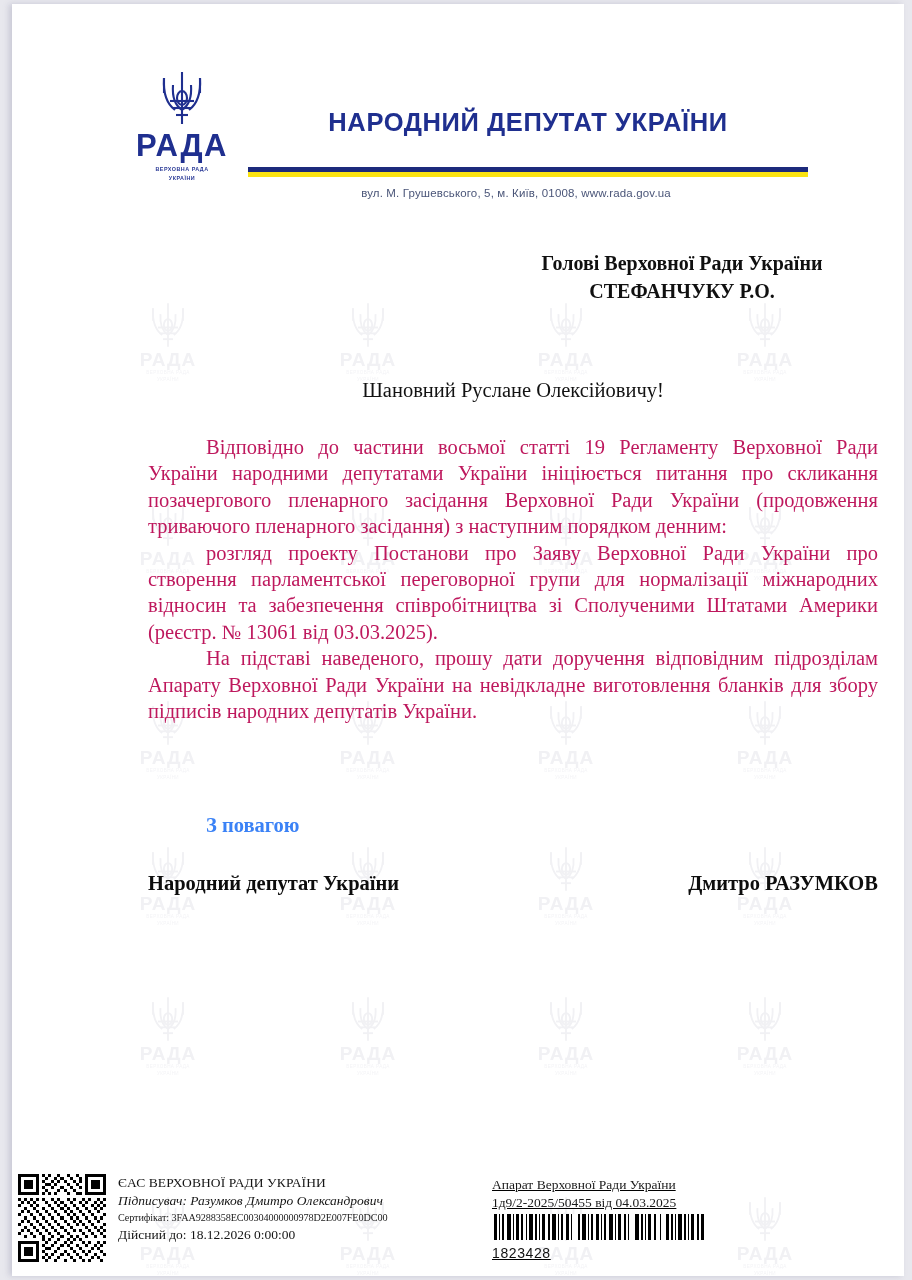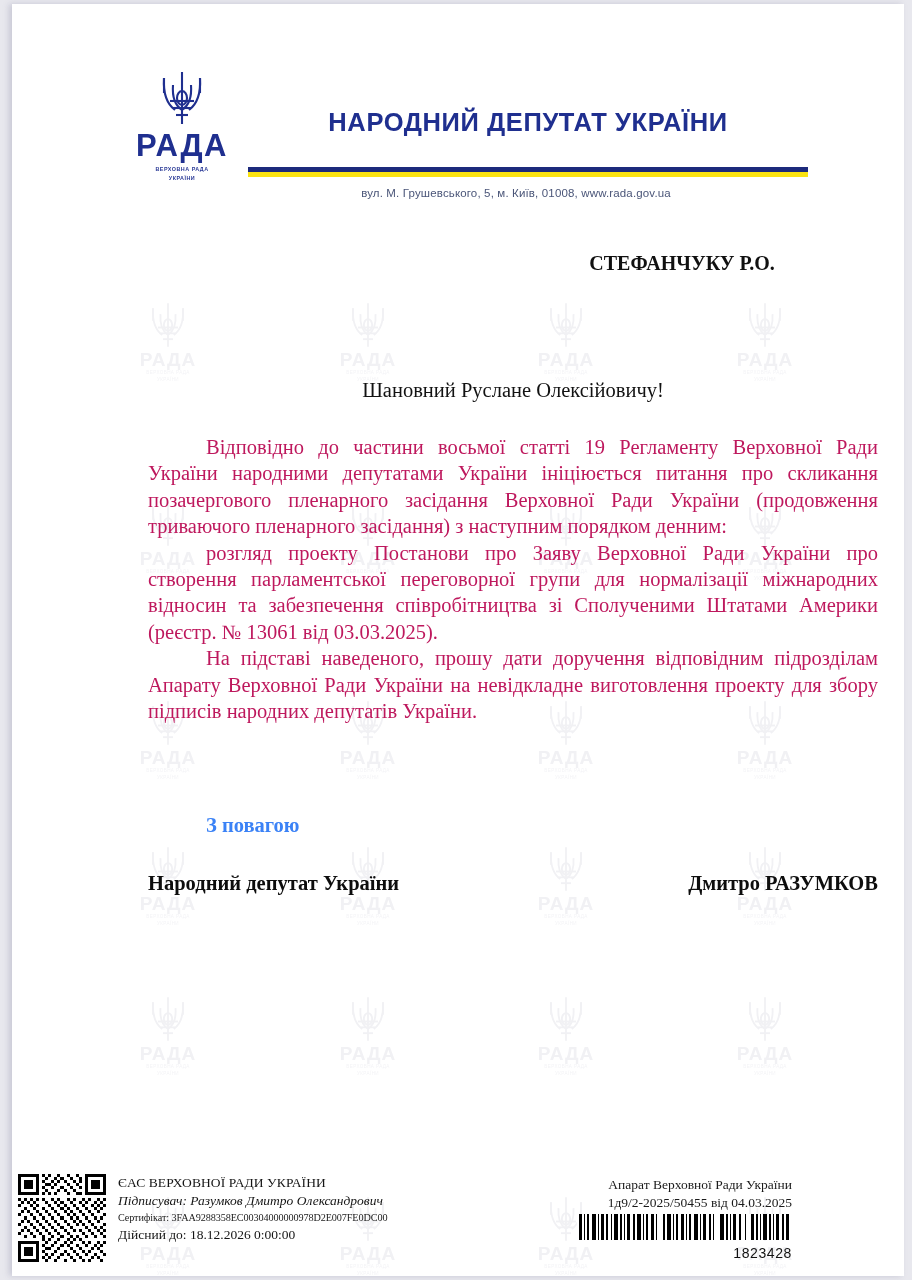--- a/index.html
+++ b/index.html
@@ -204,21 +204,22 @@
   .sigblock .l4 {
     font-size: 13.5px;
     color: #151515;
     line-height: 1.4;
   }
   .stamp {
     position: absolute;
     left: 480px;
     top: 12px;
     width: 300px;
-    text-align: right;
+    text-align: left;
+    text-decoration: underline;
   }
   .stamp .s1 { font-size: 13.5px; color: #1a1a1a; line-height: 1.35; }
   .stamp .s2 { font-size: 13.5px; color: #1a1a1a; line-height: 1.35; }
   .barcode { margin: 2px auto 0; height: 26px; width: 215px; }
   .stamp .s3 {
     font-family: "Liberation Sans", sans-serif;
     font-size: 14px;
     color: #111;
     letter-spacing: 0.6px;
     margin-top: 1px;
@@ -718,29 +719,30 @@
     <div class="title">НАРОДНИЙ ДЕПУТАТ УКРАЇНИ</div>
 
     <div class="rule">
       <div class="rule-blue"></div>
       <div class="rule-yellow"></div>
     </div>
 
     <div class="address">вул. М. Грушевського, 5, м. Київ, 01008,  www.rada.gov.ua</div>
 
     <div class="addressee">
+      <div>Голові Верховної Ради України</div>
       <div>СТЕФАНЧУКУ Р.О.</div>
     </div>
 
     <div class="salutation">Шановний Руслане Олексійовичу!</div>
 
     <div class="body">
       <p>Відповідно до частини восьмої статті 19 Регламенту Верховної Ради України народними депутатами України ініціюється питання про скликання позачергового пленарного засідання Верховної Ради України (продовження триваючого пленарного засідання) з наступним порядком денним:</p>
       <p>розгляд проекту Постанови про Заяву Верховної Ради України про створення парламентської переговорної групи для нормалізації міжнародних відносин та забезпечення співробітництва зі Сполученими Штатами Америки (реєстр. № 13061 від 03.03.2025).</p>
-      <p>На підставі наведеного, прошу дати доручення відповідним підрозділам Апарату Верховної Ради України на невідкладне виготовлення проекту для збору підписів народних депутатів України.</p>
+      <p>На підставі наведеного, прошу дати доручення відповідним підрозділам Апарату Верховної Ради України на невідкладне виготовлення бланків для збору підписів народних депутатів України.</p>
     </div>
 
     <div class="sig-regards">З повагою</div>
     <div class="sig-row">
       <span>Народний депутат України</span>
       <span>Дмитро РАЗУМКОВ</span>
     </div>
 
     <div class="footer">
 

